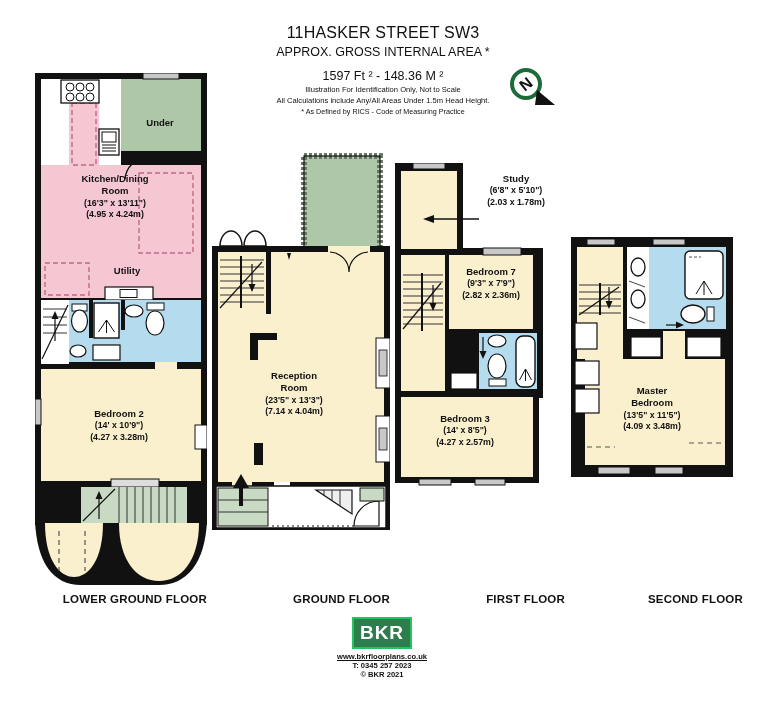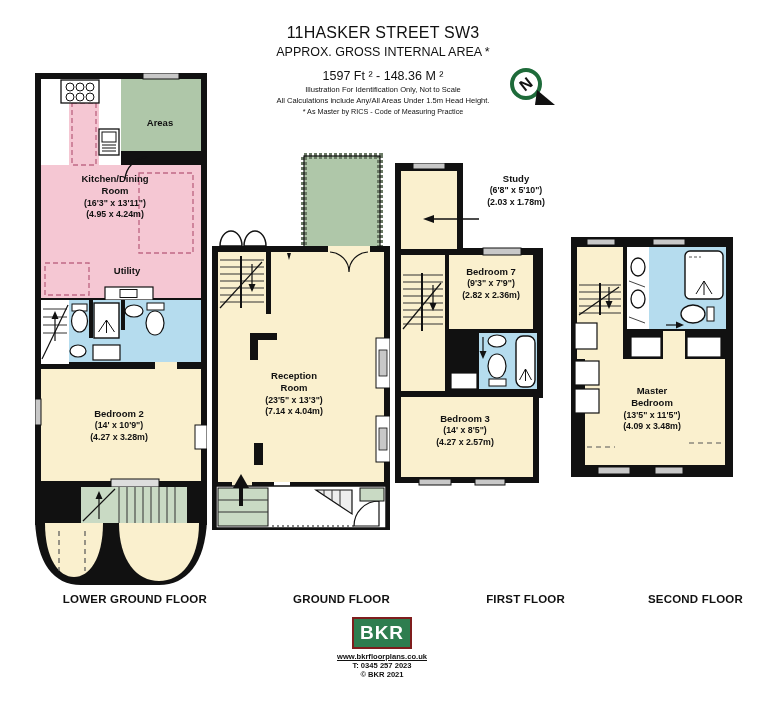--- a/index.html
+++ b/index.html
@@ -12,36 +12,36 @@
   .hdr-sub{font-size:12.5px;margin-top:3px}
   .hdr-area{font-size:12.5px;margin-top:10px}
   .hdr-note{font-size:7.6px;margin-top:2px}
   .hdr-note3{font-size:7.2px;margin-top:2px}
   
   .room-label{position:absolute;width:110px;text-align:center;font-weight:bold;line-height:1.3;pointer-events:none}
   .rl-name{font-size:9.5px;margin:0 auto}
   .rl-dim{font-size:8.8px;white-space:nowrap}
   .floor-label{position:absolute;width:190px;text-align:right;font-weight:bold;font-size:11.5px;letter-spacing:.2px}
   
-  .logo{left:352px;top:617px;width:60px;height:32px;background:#2E7D4F;border:2px solid #7f1d1d;color:#fff;
+  .logo{left:352px;top:617px;width:60px;height:32px;background:#2E7D4F;border:2px solid #22c55e;color:#fff;
         display:flex;align-items:center;justify-content:center;font-size:19px;font-weight:bold;letter-spacing:1px}
   .f-site{left:282px;top:652px;width:200px;text-align:center;font-size:7.6px;font-weight:bold;text-decoration:underline}
   .f-line{left:282px;width:200px;text-align:center;font-size:7.6px;font-weight:bold}
   svg{display:block}
 </style>
 </head>
 <body>
 
 <div class="abs hdr">
   <div class="hdr-title">11HASKER STREET SW3</div>
   <div class="hdr-sub">APPROX. GROSS INTERNAL AREA *</div>
   <div class="hdr-area">1597 Ft ²  -  148.36 M ²</div>
   <div class="hdr-note">Illustration For Identification Only, Not to Scale</div>
   <div class="hdr-note">All Calculations include Any/All Areas Under 1.5m Head Height.</div>
-  <div class="hdr-note3">* As Master by RICS - Code of Measuring Practice</div>
+  <div class="hdr-note3">* As Defined by RICS - Code of Measuring Practice</div>
 </div>
 
 <div class="abs" style="left:502px;top:62px">
   <svg width="60" height="50" viewBox="0 0 60 50">
     <circle cx="24" cy="22" r="14" fill="#fff" stroke="#1E6B3A" stroke-width="4"></circle>
     <text x="24" y="27.5" font-size="16" font-weight="bold" text-anchor="middle" fill="#111" font-family="Liberation Sans, sans-serif" transform="rotate(-38 24 22)">N</text>
     <polygon points="35,28 53,43 33,43" fill="#111"></polygon>
   </svg>
 </div>
 
@@ -142,21 +142,21 @@
     </g>
 
     <g>
       <path d="M10,450 h58 c0,36 -14,54 -29,54 c-15,0 -29,-18 -29,-54 z" fill="#FAF0CE"></path>
       <path d="M84,450 h80 c0,38 -18,58 -40,58 c-22,0 -40,-20 -40,-58 z" fill="#FAF0CE"></path>
       <path d="M24,458 v40 M50,458 v40" stroke="#555" stroke-width="1.2" stroke-dasharray="5,4"></path>
     </g>
   </svg>
 
   <div class="room-label" style="left:70px;top:44px">
-    <div class="rl-name">Areas</div>
+    <div class="rl-name">Under</div>
   </div>
   <div class="room-label" style="left:25px;top:100px">
     <div class="rl-name" style="max-width:80px">Kitchen/Dining Room</div>
     <div class="rl-dim">(16'3" x 13'11")</div>
     <div class="rl-dim">(4.95 x 4.24m)</div>
   </div>
   <div class="room-label" style="left:37px;top:192px">
     <div class="rl-name">Utility</div>
   </div>
   <div class="room-label" style="left:29px;top:335px">

